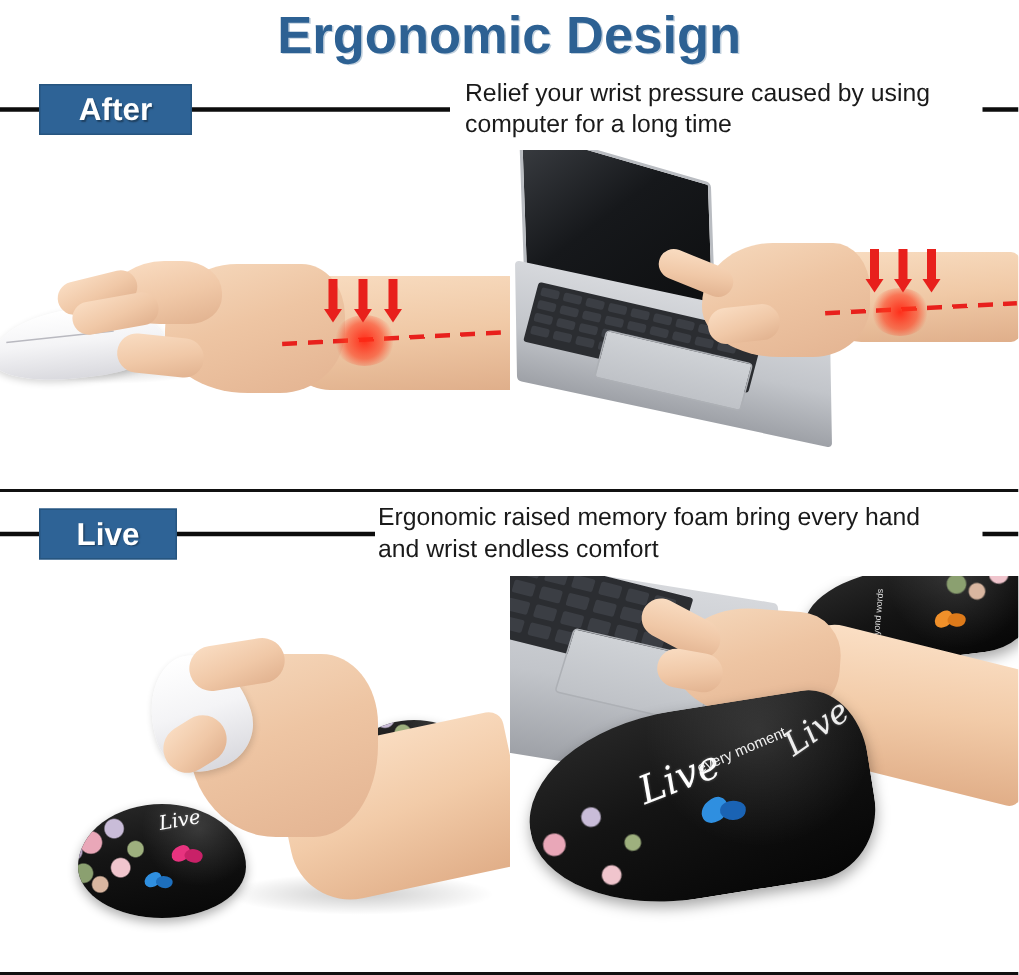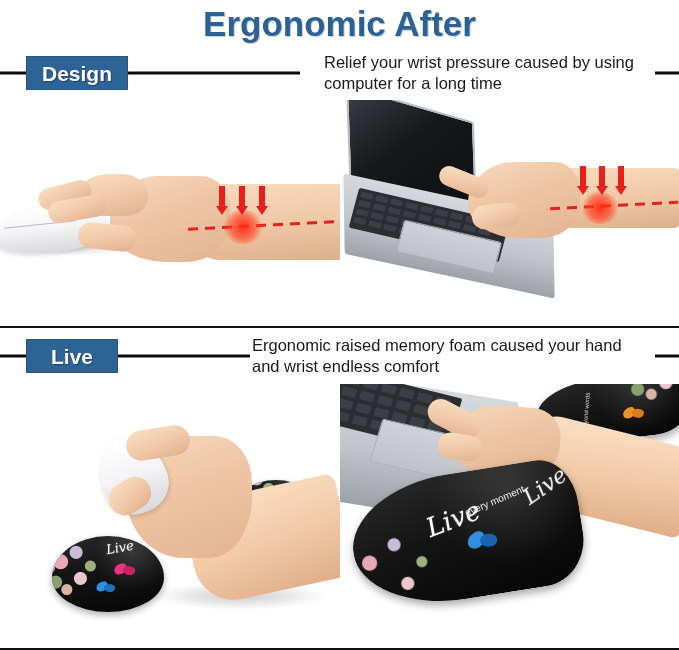--- a/index.html
+++ b/index.html
@@ -230,27 +230,27 @@
     border-radius: 50%;
     background: radial-gradient(ellipse, rgba(0,0,0,0.20) 0%, rgba(0,0,0,0) 70%);
   }
 </style>
 </head>
 <body>
 
 <div class="page">
 
   <div class="title-bar">
-    <div class="title">Ergonomic After</div>
+    <div class="title">Ergonomic Design</div>
   </div>
 
   <div class="label-row" style="height:54px;">
     <div class="rule-left" style="left:0; width:300px;"></div>
-    <div class="badge" style="left:26px; width:102px;">Design</div>
-    <div class="caption" style="left:324px; width:350px;">Relief your wrist pressure caused by using
+    <div class="badge" style="left:26px; width:102px;">After</div>
+    <div class="caption" style="left:310px; width:350px;">Relief your wrist pressure caused by using
 computer for a long time</div>
     <div class="rule-right" style="right:0; width:24px;"></div>
   </div>
 
   <div class="panels" style="height:226px;">
 
     <div class="panel" style="width:340px;height:226px;">
 
       <div class="shadow-soft" style="left:6px; top:130px; width:140px; height:26px;"></div>
 
@@ -359,21 +359,21 @@
         <div class="arrow-head" style="left:0; top:20px;"></div>
       </div>
     </div>
   </div>
 
   <div class="divider"></div>
 
   <div class="label-row" style="height:56px;">
     <div class="rule-left" style="left:0; width:250px;"></div>
     <div class="badge" style="left:26px; width:92px;">Live</div>
-    <div class="caption" style="left:252px; width:410px;">Ergonomic  raised memory foam caused your hand
+    <div class="caption" style="left:252px; width:410px;">Ergonomic  raised memory foam bring every hand
 and wrist endless comfort</div>
     <div class="rule-right" style="right:0; width:24px;"></div>
   </div>
 
   <div class="panels" style="height:238px;">
 
     <div class="panel" style="width:340px;height:238px;">
 
       <div class="pad-round" style="left:232px; top:96px; width:88px; height:58px;">
         <div class="floral" style="left:-4px; top:-10px; width:52px; height:44px;"></div>

